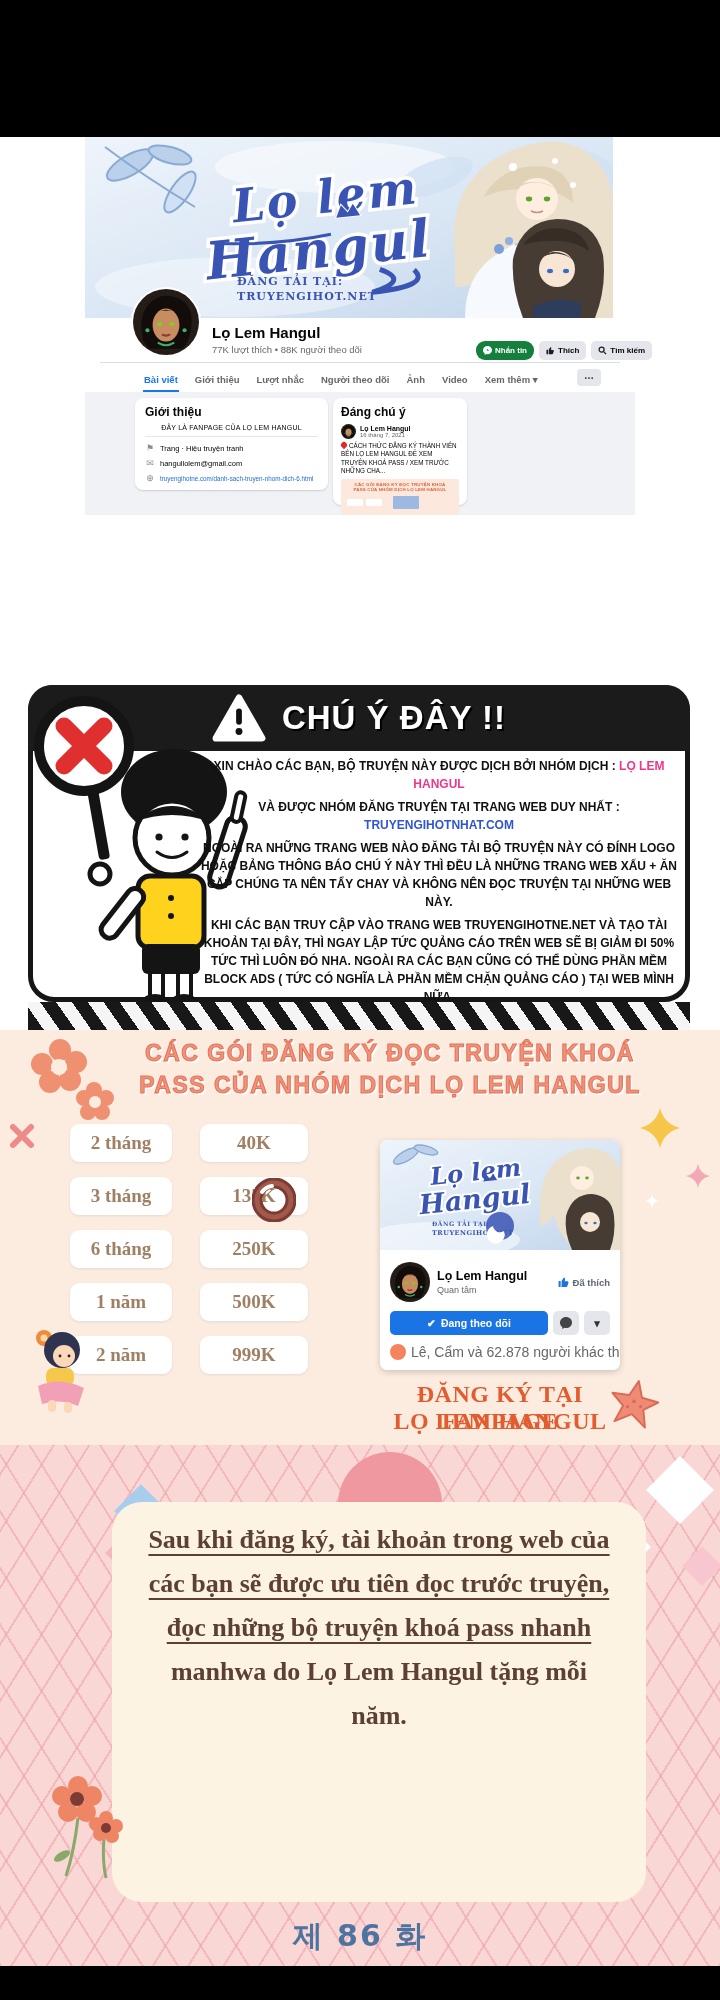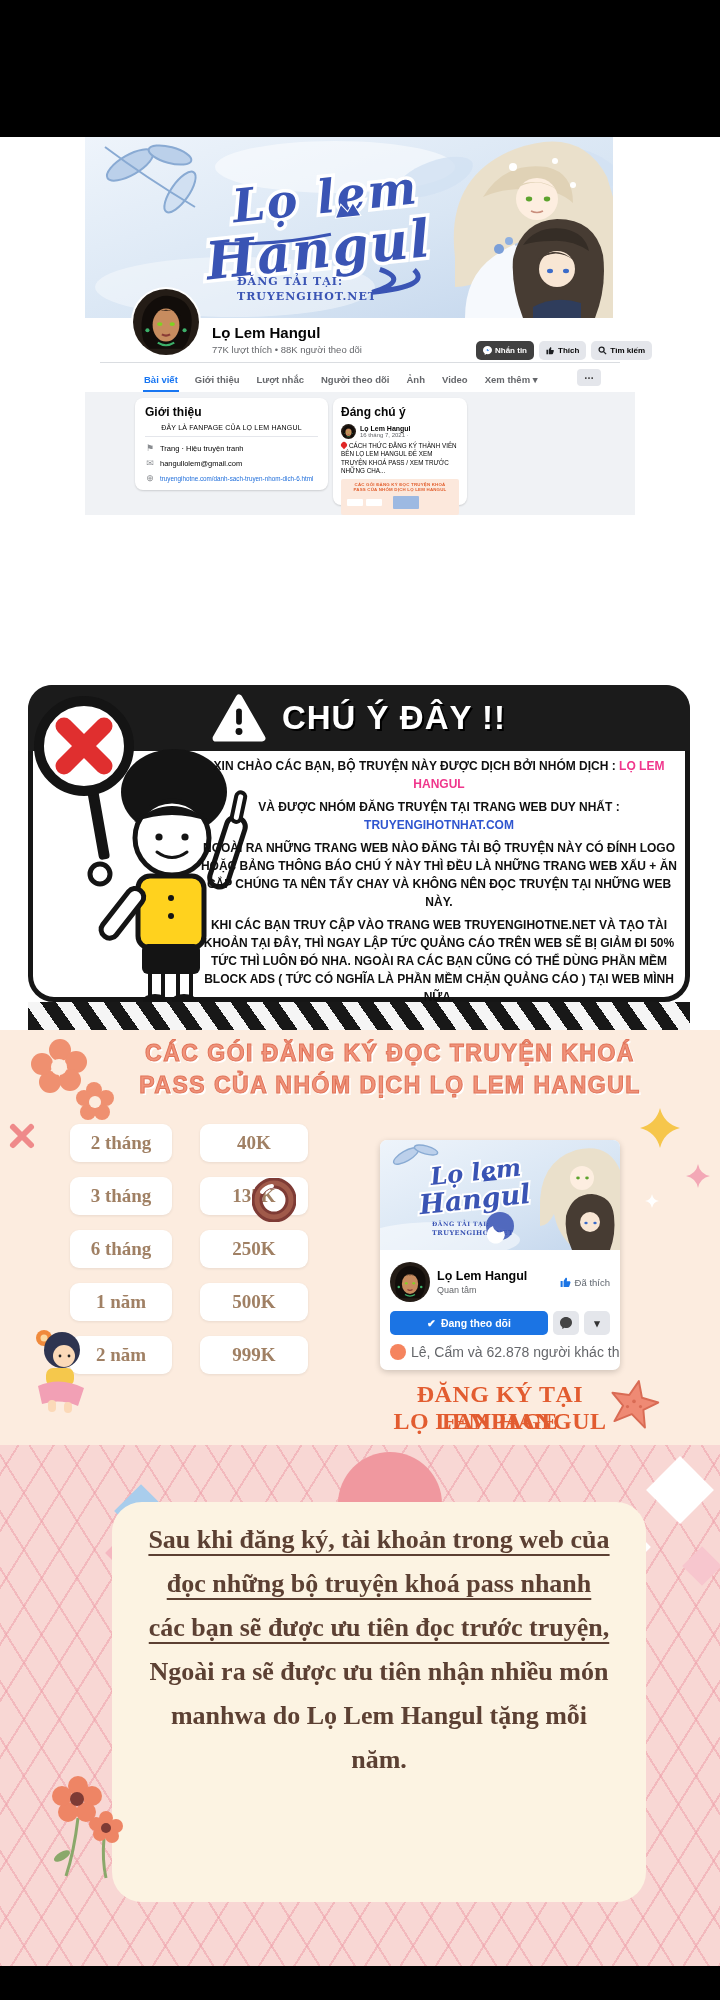--- a/index.html
+++ b/index.html
@@ -4,21 +4,21 @@
 <style>
   html,body{margin:0;padding:0;background:#888;}
   #canvas{position:relative;width:720px;height:2000px;margin:0 auto;background:#fff;overflow:hidden;font-family:"Liberation Sans",sans-serif;}
   .abs{position:absolute;}
   .bar{left:0;width:720px;background:#000;}
   
   .fb-name{left:212px;top:324px;font-size:15px;font-weight:bold;color:#050505;}
   .fb-stats{left:212px;top:344px;font-size:9.5px;color:#65676b;}
   .fb-btnrow{left:476px;top:341px;display:flex;gap:5px;}
   .fb-btn{height:19px;display:flex;align-items:center;gap:3px;padding:0 7px;border-radius:5px;background:#e4e6eb;color:#050505;font-size:8px;font-weight:bold;white-space:nowrap;}
-  .fb-btn.primary{background:#404040;color:#fff;}
+  .fb-btn.primary{background:#15803d;color:#fff;border-radius:9px;}
   .fb-divider{left:100px;top:362px;width:520px;height:1px;background:#dadde1;}
   .fb-tabs{left:143px;top:366px;display:flex;gap:15px;height:26px;align-items:center;}
   .fbtab{font-size:9.5px;font-weight:bold;color:#65676b;padding:5px 1px;white-space:nowrap;}
   .fbtab.active{color:#1876f2;box-shadow:0 3px 0 #1876f2;}
   .fb-more{left:577px;top:369px;width:24px;height:17px;border-radius:4px;background:#e4e6eb;color:#333;font-size:10px;font-weight:bold;text-align:center;line-height:13px;}
   .fb-gray{left:85px;top:392px;width:550px;height:123px;background:#f0f2f5;}
   .fb-box{background:#fff;border-radius:8px;box-shadow:0 1px 2px rgba(0,0,0,.15);}
   .about-box{left:135px;top:398px;width:193px;height:92px;padding:7px 10px;box-sizing:border-box;}
   .box-title{font-size:12px;font-weight:bold;color:#050505;}
   .about-tag{font-size:7px;color:#050505;text-align:center;margin-top:5px;letter-spacing:.2px;}
@@ -52,21 +52,21 @@
   .ptitle{left:90px;width:600px;text-align:center;font-size:23px;font-weight:900;letter-spacing:1.5px;color:#f0937a;-webkit-text-stroke:1px #e0745a;text-shadow:2px 2px 0 #fff;}
   .prows{left:70px;top:1124px;}
   .prow{display:flex;gap:28px;margin-bottom:15px;}
   .pbox{width:102px;height:38px;background:#fff;border-radius:9px;box-shadow:0 1px 3px rgba(0,0,0,.08);display:flex;align-items:center;justify-content:center;font-family:"Liberation Serif",serif;font-size:19px;font-weight:bold;color:#a08064;}
   .pbox.price{width:108px;}
   .minicard{left:380px;top:1140px;width:240px;background:#fff;border-radius:7px;box-shadow:0 2px 6px rgba(0,0,0,.18);overflow:hidden;}
   .mc-body{padding:8px 10px 10px 10px;}
   .mc-row1{display:flex;gap:7px;align-items:center;}
   .mc-name{font-size:12.5px;font-weight:bold;color:#050505;}
   .mc-sub{font-size:9px;color:#65676b;margin-top:2px;}
-  .mc-liked{margin-left:auto;display:flex;gap:3px;align-items:center;font-size:9.5px;color:#606770;font-weight:normal;}
+  .mc-liked{margin-left:auto;display:flex;gap:3px;align-items:center;font-size:9.5px;color:#606770;font-weight:bold;}
   .mc-row2{display:flex;gap:5px;margin-top:9px;}
   .mc-follow{flex:1;height:24px;border-radius:5px;background:#1b74e4;color:#fff;font-size:10.5px;font-weight:bold;display:flex;align-items:center;justify-content:center;gap:5px;}
   .mc-sq{width:26px;height:24px;border-radius:5px;background:#e4e6eb;color:#333;display:flex;align-items:center;justify-content:center;font-size:11px;font-weight:bold;}
   .mc-row3{display:flex;gap:5px;margin-top:9px;align-items:center;}
   .mc-likes{font-size:14px;color:#65676b;white-space:nowrap;}
   .mc-avcirc{width:16px;height:16px;border-radius:50%;background:#f5845e;flex:none;}
   .cta{left:380px;width:240px;text-align:center;font-family:"Liberation Serif",serif;font-weight:bold;color:#e25c30;font-size:24px;letter-spacing:.5px;}
   
   .section-pink{left:0;top:1445px;width:720px;height:521px;background-color:#f8d7d4;
     background-image:repeating-linear-gradient(58deg,rgba(238,160,170,.55) 0 2px,transparent 2px 30px),
@@ -458,23 +458,22 @@
 <div class="abs bigcircle"></div>
 <div class="abs diamond" style="left:122px;top:1492px;width:38px;height:38px;background:#a9cdec;"></div>
 <div class="abs diamond" style="left:108px;top:1546px;width:14px;height:14px;background:#f5b8c1;"></div>
 <div class="abs diamond" style="left:656px;top:1466px;width:48px;height:48px;background:#ffffff;"></div>
 <div class="abs diamond" style="left:688px;top:1552px;width:28px;height:28px;background:#f7c6ce;"></div>
 <div class="abs diamond" style="left:634px;top:1540px;width:14px;height:14px;background:#ffffff;"></div>
 
 <div class="abs creambox"></div>
 <div class="abs benefits">
       <div class="u">Sau khi đăng ký, tài khoản trong web của</div>
+      <div class="u">các bạn sẽ được ưu tiên đọc trước truyện,</div>
       <div class="u">đọc những bộ truyện khoá pass nhanh</div>
-      <div class="u">các bạn sẽ được ưu tiên đọc trước truyện,</div>
-      <div>Ngoài ra sẽ được ưu tiên nhận nhiều món</div>
       <div>manhwa do Lọ Lem Hangul tặng mỗi</div>
       <div>năm.</div>
     </div>
 
 <svg class="abs" style="left:48px;top:1772px;" width="80" height="110" viewBox="0 0 80 110">
   <path d="M30 46 Q26 80 18 104" stroke="#8aa86a" stroke-width="3" fill="none"></path>
   <path d="M56 66 Q54 88 58 106" stroke="#8aa86a" stroke-width="3" fill="none"></path>
   <ellipse cx="14" cy="84" rx="9" ry="4" fill="#8aa86a" transform="rotate(-30 14 84)"></ellipse>
   <g fill="#ee8565">
     <circle cx="30" cy="14" r="10"></circle>
@@ -487,16 +486,17 @@
   <g fill="#ee8565">
     <circle cx="58" cy="46" r="7"></circle>
         <circle cx="68" cy="54" r="7"></circle>
         <circle cx="64" cy="64" r="7"></circle>
         <circle cx="52" cy="62" r="7"></circle>
         <circle cx="48" cy="52" r="7"></circle>
   </g>
   <circle cx="58" cy="56" r="5" fill="#7e3b35"></circle>
 </svg>
 
+<div class="abs episode">제 86 화</div>
 
 <div class="abs bar" style="top:1966px;height:34px;"></div>
 
 </div>
 
 </body></html>

